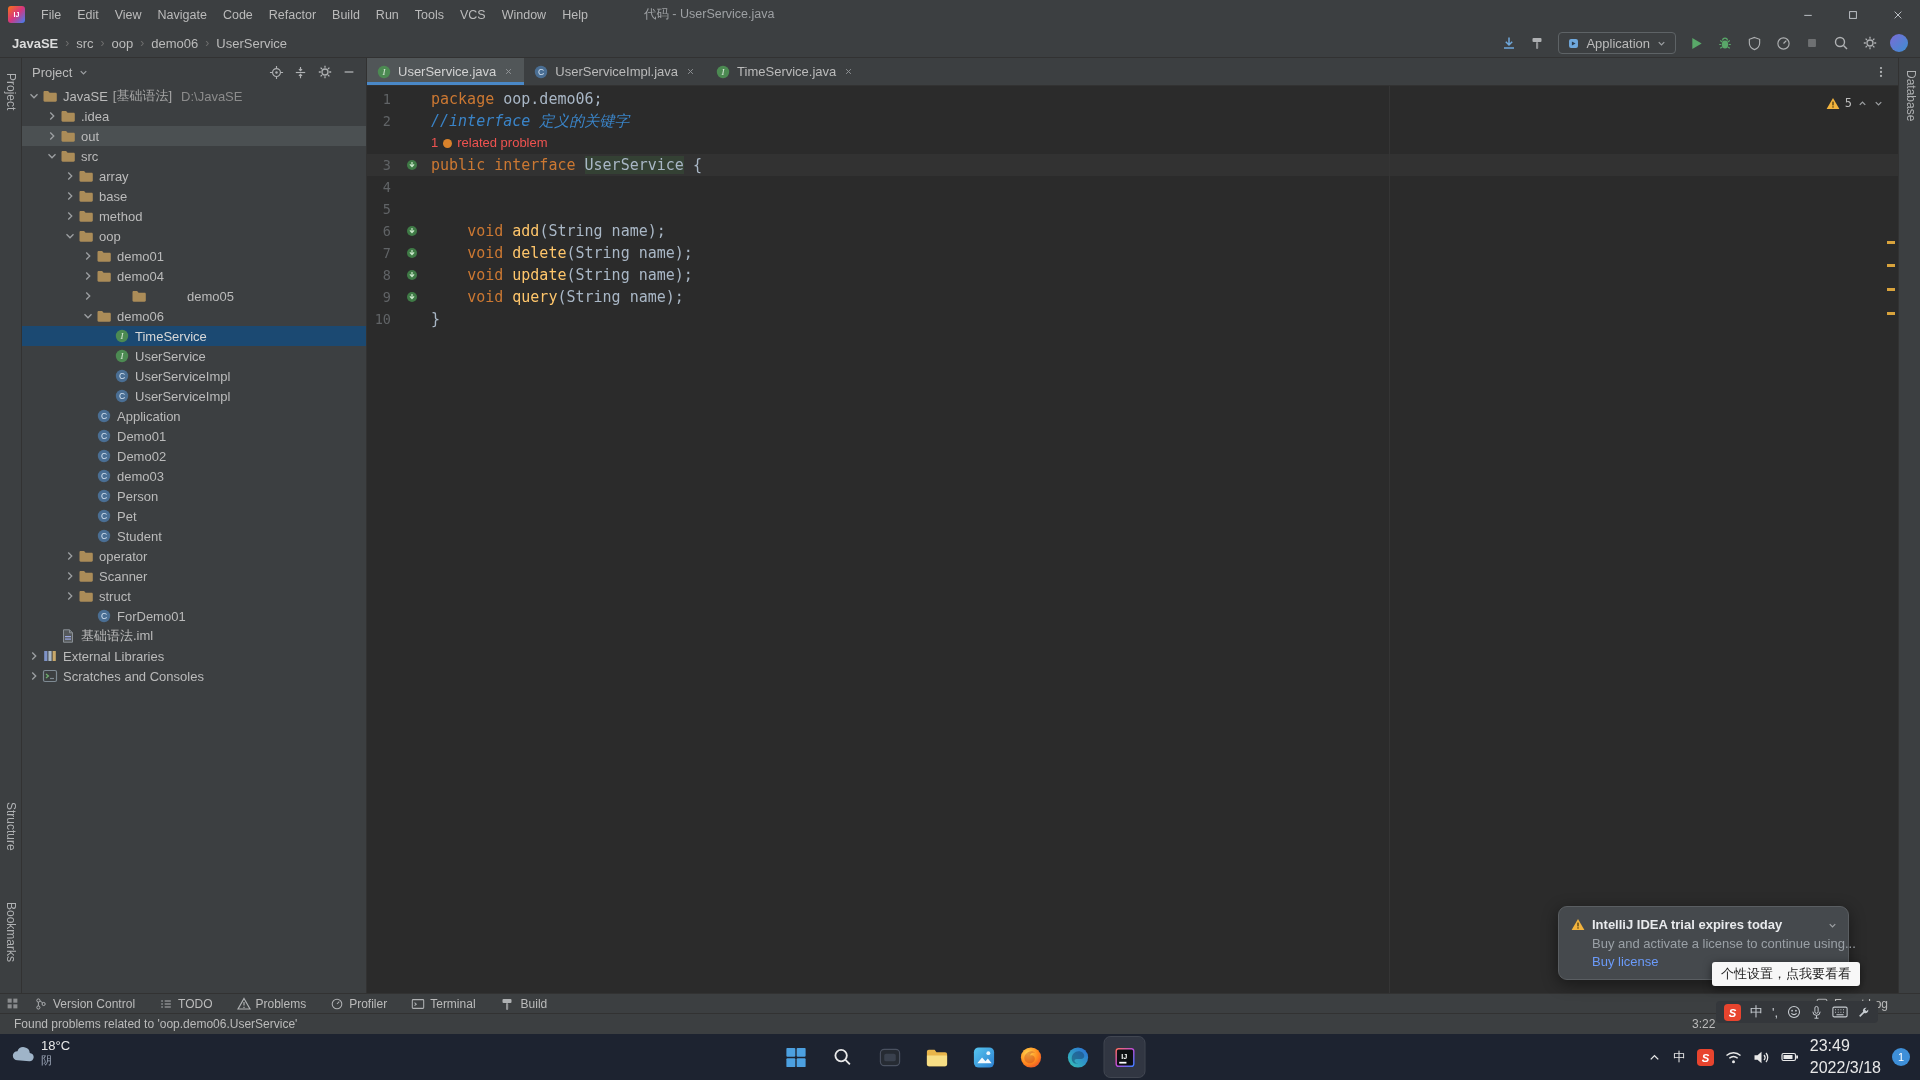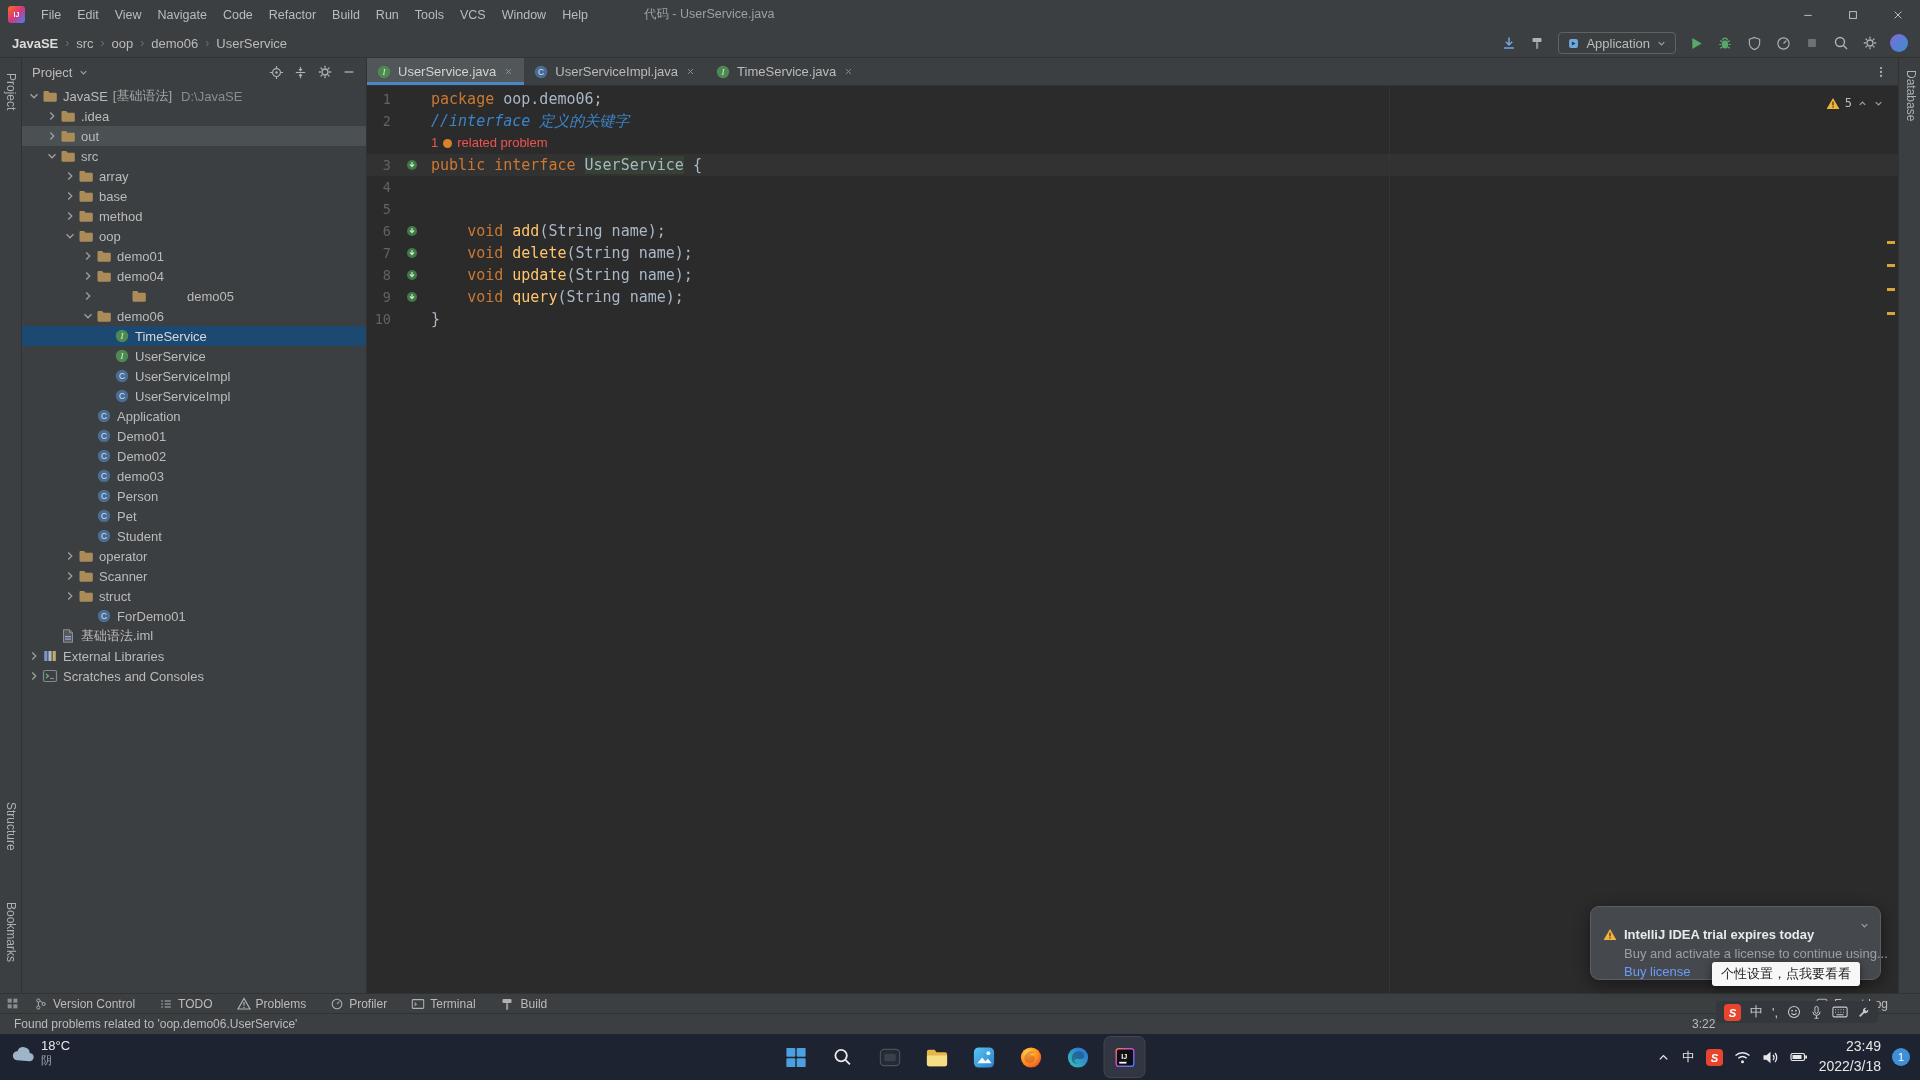--- a/index.html
+++ b/index.html
@@ -67,38 +67,38 @@
 
   
   .bottombar { position:absolute; top:993px; left:0; right:0; height:20px; background:#3c3f41; border-top:1px solid #323232; display:flex; align-items:center; font-size:12px; gap:24px; padding-left:34px; z-index:5;}
   .bbitem { display:flex; align-items:center; gap:5px; }
   .bb-right { margin-left:auto; display:flex; align-items:center; gap:5px; margin-right:32px; }
   .bb-switcher { position:absolute; left:6px; }
   .statusbar { position:absolute; top:1013px; left:0; right:0; height:21px; background:#3c3f41; border-top:1px solid #323232; font-size:12px; display:flex; align-items:center; padding-left:14px; z-index:5;}
   .caret-pos { position:absolute; left:1692px; }
 
   
-  .notification { position:absolute; left:1558px; top:906px; width:291px; height:74px; background:#45494D; border:1px solid #5A5E62; border-radius:9px; box-shadow:0 4px 16px rgba(0,0,0,.45); padding:20px 12px; font-size:13px; z-index:40;margin-left:32px;}
+  .notification { position:absolute; left:1558px; top:906px; width:291px; height:74px; background:#45494D; border:1px solid #5A5E62; border-radius:9px; box-shadow:0 4px 16px rgba(0,0,0,.45); padding:10px 12px; font-size:13px; z-index:40;}
   .notif-title { display:flex; align-items:center; gap:7px; color:#E8EAED; font-weight:bold; }
   .notif-body { color:#9AA0A6; margin:4px 0 3px 21px; white-space:nowrap;}
   .notif-link { color:#6B9BFA; margin-left:21px; }
   .notif-chev { position:absolute; right:10px; top:13px; }
   .ime-tip { position:absolute; left:1712px; top:962px; background:#F7F7F7; color:#1f1f1f; font-size:13px; padding:3px 9px; border-radius:3px; box-shadow:0 2px 8px rgba(0,0,0,.5); z-index:50; white-space:nowrap;}
   .sogou-bar { position:absolute; left:1716px; top:1001px; height:22px; display:flex; align-items:center; gap:9px; background:#34373B; border-radius:4px; padding:0 8px; z-index:45; color:#c8cdd2;}
 
   
   .taskbar { position:absolute; top:1034px; left:0; right:0; height:46px; background:#1D2330; z-index:60;}
   .weather { position:absolute; left:10px; top:4px; display:flex; align-items:center; gap:7px; }
   .weather .t { font-size:13px; color:#e8e8e8; } .weather .d { font-size:11px; color:#98A2B3; }
   .apps { position:absolute; left:50%; transform:translateX(-50%); top:3px; display:flex; gap:7px; }
   .appbtn { width:40px; height:40px; border-radius:6px; display:flex; align-items:center; justify-content:center; }
   .appbtn.active { background:rgba(255,255,255,.09); outline:1px solid rgba(255,255,255,.16); }
   .tray { position:absolute; right:10px; top:0; height:46px; display:flex; align-items:center; gap:11px; }
   .tray .ime { color:#e8e8e8; font-size:12.5px; }
-  .clock { text-align:right; font-size:14px; color:#e8e8e8; line-height:1.4; }
+  .clock { font-size:16px; color:#e8e8e8; line-height:1.4; }
   .badge { width:18px; height:18px; border-radius:50%; background:#3E8FD8; color:#fff; font-size:11px; display:flex; align-items:center; justify-content:center; }
 </style>
 </head>
 <body>
 
 <div class="titlebar">
   <div class="app-icon">IJ</div>
   <nav class="menus" id="menus" style="display:flex;height:100%;">
       <span class="menu-item">File</span>
       <span class="menu-item">Edit</span>

